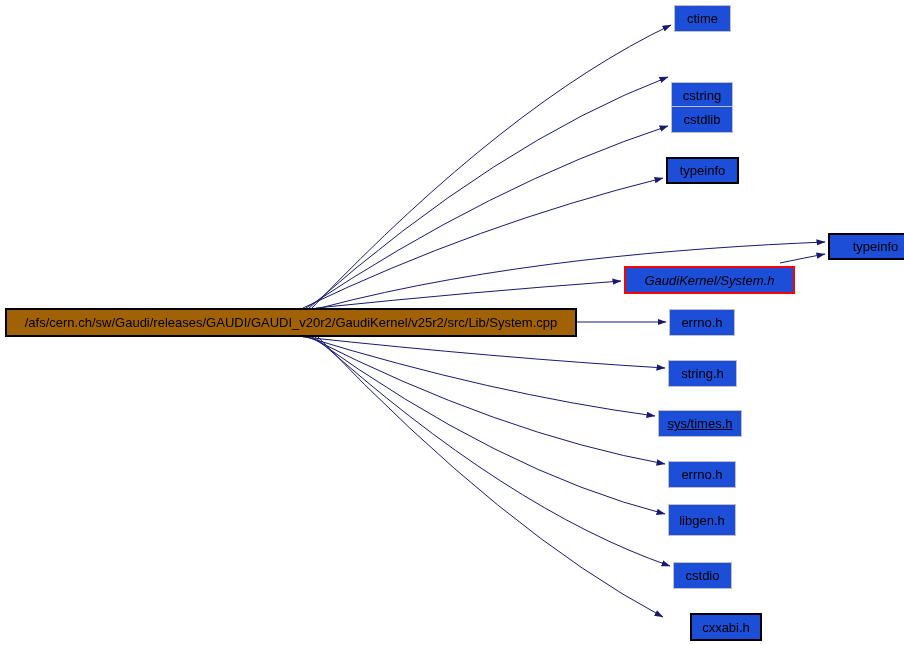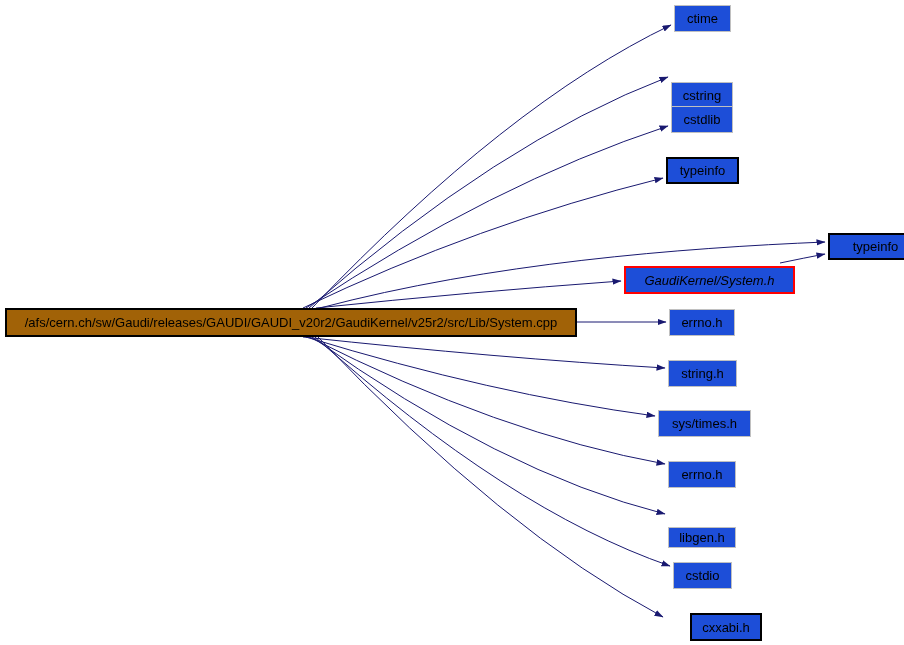--- a/index.html
+++ b/index.html
@@ -78,20 +78,20 @@
     <div class="node main" id="main-node" style="left: 5px; top: 308px; width: 572px; height: 29px;">/afs/cern.ch/sw/Gaudi/releases/GAUDI/GAUDI_v20r2/GaudiKernel/v25r2/src/Lib/System.cpp</div>
 
   <div class="node" style="left: 674px; top: 5px; width: 57px; height: 27px; border: 1px solid rgb(192, 192, 192);">ctime</div>
       <div class="node" style="left: 671px; top: 56px; width: 62px; height: 27px; border: 1px solid rgb(192, 192, 192); margin-top: 26px;">cstring</div>
       <div class="node" style="left: 671px; top: 106px; width: 62px; height: 27px; border: 1px solid rgb(192, 192, 192); text-align: right;">cstdlib</div>
       <div class="node" style="left: 666px; top: 157px; width: 73px; height: 27px; border: 2px solid rgb(0, 0, 0);">typeinfo</div>
       <div class="node" style="left: 828px; top: 233px; width: 95px; height: 27px; border: 2px solid rgb(0, 0, 0);">typeinfo</div>
       <div class="node" style="left: 624px; top: 266px; width: 171px; height: 28px; border: 2px solid rgb(255, 0, 0); font-style: italic;">GaudiKernel/System.h</div>
       <div class="node" style="left: 669px; top: 309px; width: 66px; height: 27px; border: 1px solid rgb(192, 192, 192);">errno.h</div>
       <div class="node" style="left: 668px; top: 360px; width: 69px; height: 27px; border: 1px solid rgb(192, 192, 192);">string.h</div>
-      <div class="node" style="left: 658px; top: 410px; width: 93px; height: 27px; border: 1px solid rgb(192, 192, 192);">sys/times.h</div>
+      <div class="node" style="left: 658px; top: 410px; width: 84px; height: 27px; border: 1px solid rgb(192, 192, 192); text-decoration: underline;">sys/times.h</div>
       <div class="node" style="left: 668px; top: 461px; width: 68px; height: 27px; border: 1px solid rgb(192, 192, 192);">errno.h</div>
-      <div class="node" style="left: 668px; top: 527px; width: 68px; height: 21px; border: 1px solid rgb(192, 192, 192);">libgen.h</div>
+      <div class="node" style="left: 668px; top: 504px; width: 68px; height: 32px; border: 1px solid rgb(192, 192, 192);">libgen.h</div>
       <div class="node" style="left: 673px; top: 562px; width: 59px; height: 27px; border: 1px solid rgb(192, 192, 192);">cstdio</div>
       <div class="node" style="left: 666px; top: 613px; width: 72px; height: 28px; border: 2px solid rgb(0, 0, 0); margin-left: 24px;">cxxabi.h</div>
     </div>
 
 </div>
 
 </body></html>

